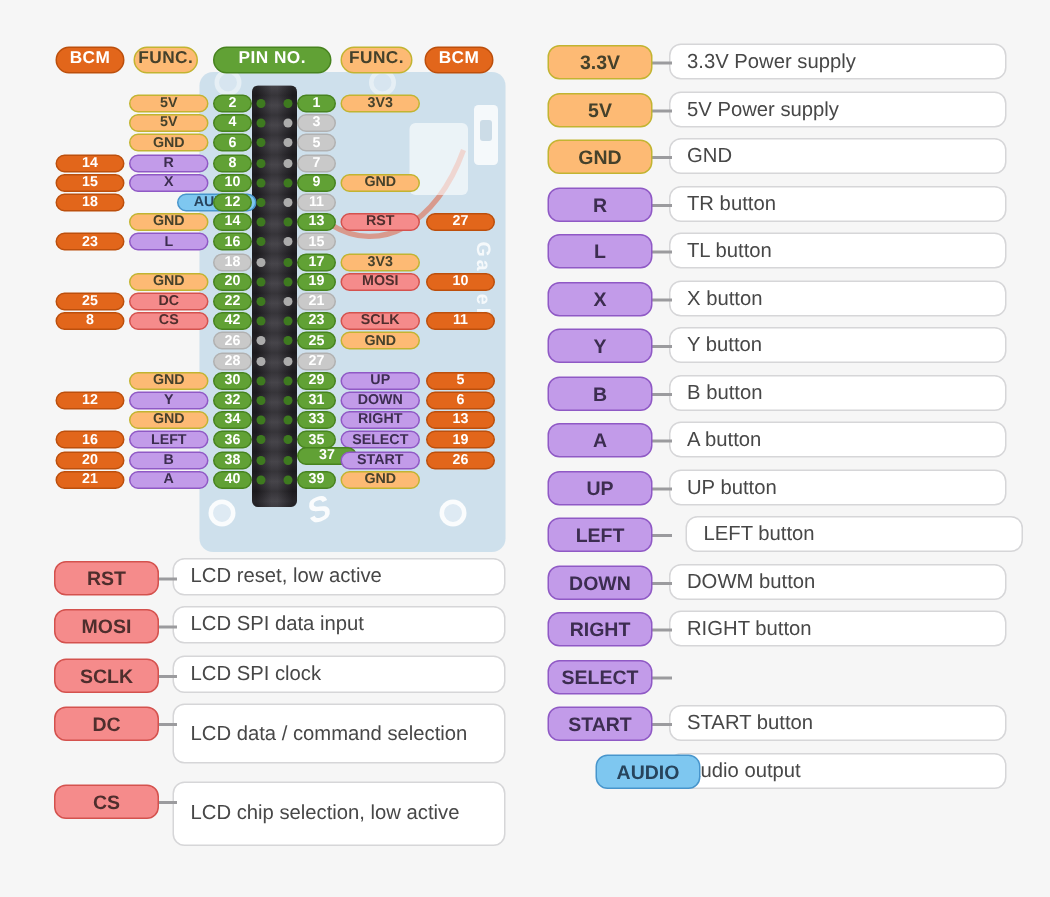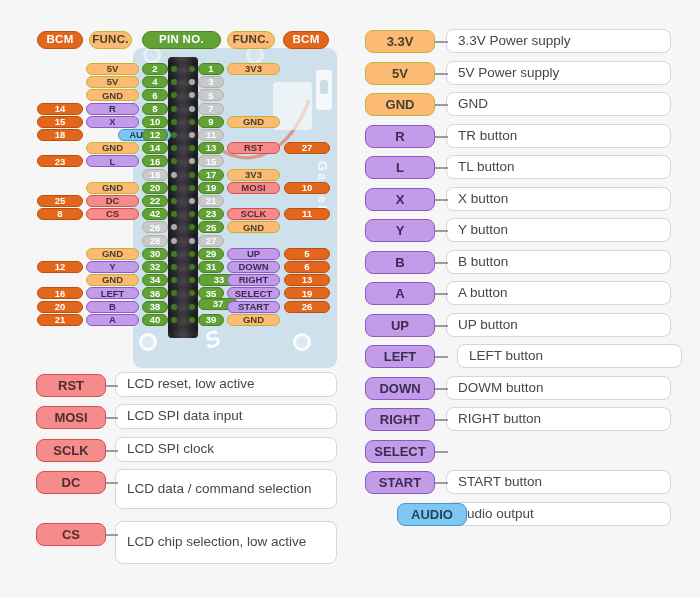--- a/index.html
+++ b/index.html
@@ -213,21 +213,21 @@
       <div class="badge pin-b b-orange" style="left: 0px; top: 261px; width: 46px;">12</div>
       <div class="badge pin-b b-purple" style="left: 49px; top: 261px; width: 53px;">Y</div>
       <div class="badge pin-b b-green" style="left: 105px; top: 261px; width: 26px;">32</div>
       <div class="badge pin-b b-green" style="left: 161px; top: 261px; width: 26px;">31</div>
       <div class="badge pin-b b-purple" style="left: 190px; top: 261px; width: 53px;">DOWN</div>
       <div class="badge pin-b b-orange" style="left: 247px; top: 261px; width: 46px;">6</div>
       <div class="dot" style="left: 134px; top: 264px; background: rgb(62, 122, 31);"></div>
       <div class="dot" style="left: 152px; top: 264px; background: rgb(62, 122, 31);"></div>
       <div class="badge pin-b b-yellow" style="left: 49px; top: 274.2px; width: 53px;">GND</div>
       <div class="badge pin-b b-green" style="left: 105px; top: 274.2px; width: 26px;">34</div>
-      <div class="badge pin-b b-green" style="left: 161px; top: 274.2px; width: 42px;">33</div>
+      <div class="badge pin-b b-green" style="left: 161px; top: 274.2px; width: 26px;">33</div>
       <div class="badge pin-b b-purple" style="left: 190px; top: 274.2px; width: 53px;">RIGHT</div>
       <div class="badge pin-b b-orange" style="left: 247px; top: 274.2px; width: 46px;">13</div>
       <div class="dot" style="left: 134px; top: 277.2px; background: rgb(62, 122, 31);"></div>
       <div class="dot" style="left: 152px; top: 277.2px; background: rgb(62, 122, 31);"></div>
       <div class="badge pin-b b-orange" style="left: 0px; top: 287.4px; width: 46px;">16</div>
       <div class="badge pin-b b-purple" style="left: 49px; top: 287.4px; width: 53px;">LEFT</div>
       <div class="badge pin-b b-green" style="left: 105px; top: 287.4px; width: 26px;">36</div>
       <div class="badge pin-b b-green" style="left: 161px; top: 287.4px; width: 26px;">35</div>
       <div class="badge pin-b b-purple" style="left: 190px; top: 287.4px; width: 53px;">SELECT</div>
       <div class="badge pin-b b-orange" style="left: 247px; top: 287.4px; width: 46px;">19</div>

